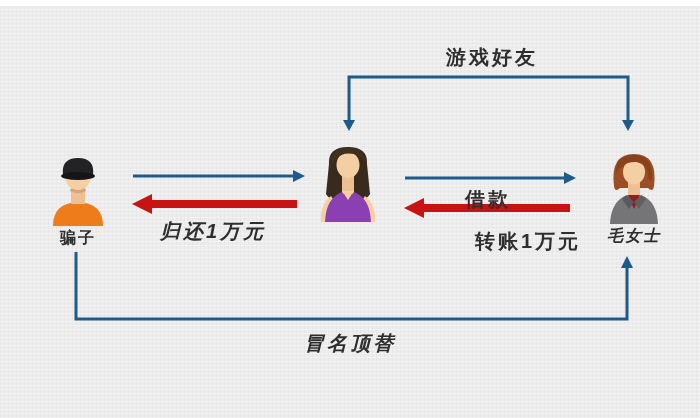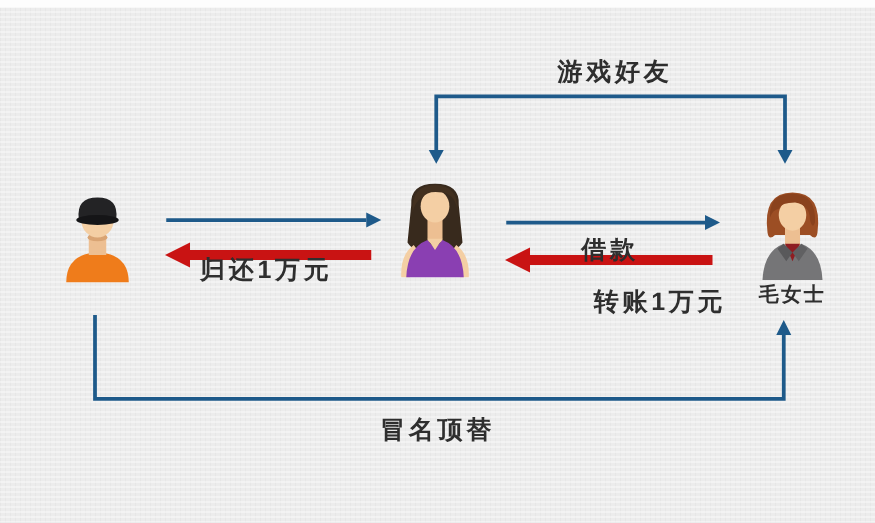--- a/index.html
+++ b/index.html
@@ -83,49 +83,50 @@
     </g>
 
     <g>
       <path d="M76,252 L76,319 L627,319 L627,267" fill="none" stroke-width="3" stroke="#1e5a8a"></path>
       <polygon points="621,268 633,268 627,256" fill="#1e5a8a"></polygon>
     </g>
   </svg>
 
   <div class="edge-label" style="left:492px;top:44px;">游戏好友</div>
   <div class="edge-label" style="left:488px;top:147px;margin-top:39px;">借款</div>
-  <div class="edge-label" style="left:213px;top:202px;">归还1万元</div>
+  <div class="edge-label" style="left:213px;top:218px;font-style:italic;">归还1万元</div>
   <div class="edge-label" style="left:488px;top:228px;margin-left:40px;">转账1万元</div>
-  <div class="edge-label" style="left:350px;top:330px;">冒名顶替</div>
+  <div class="edge-label" style="left:350px;top:330px;font-style:italic;">冒名顶替</div>
 
   <div class="actor" style="left:46px;top:156px;">
     <svg width="64" height="70" viewBox="0 0 64 70">
       <path d="M7,70 Q7,47 32,46 Q57,47 57,70 Z" fill="#ef7c1b"></path>
       <path d="M25,32 h14 v16 h-14 z" fill="#edbf92"></path>
       <ellipse cx="32" cy="34" rx="8" ry="3" fill="#d9a473"></ellipse>
       <ellipse cx="32" cy="20" rx="13" ry="14" fill="#f4cfa4"></ellipse>
       <path d="M17,19 Q15,2 32,2 Q49,2 47,19 L44,21 Q32,15 20,21 Z" fill="#232325"></path>
       <ellipse cx="32" cy="20" rx="17" ry="4" fill="#151517"></ellipse>
     </svg>
+    <div class="actor-label">骗子</div>
   </div>
 
   <div class="actor" style="left:316px;top:146px;">
     <svg width="64" height="76" viewBox="0 0 64 76">
       <path d="M13,18 Q12,1 32,1 Q52,1 51,18 L54,48 Q49,56 43,52 L21,52 Q15,56 10,48 Z" fill="#382a1d"></path>
       <path d="M5,76 Q4,58 15,50 L20,57 Q12,63 12,76 Z" fill="#f4cfa4"></path>
       <path d="M59,76 Q60,58 49,50 L44,57 Q52,63 52,76 Z" fill="#f4cfa4"></path>
       <rect x="26" y="30" width="12" height="18" fill="#edbf92"></rect>
       <path d="M9,76 Q10,52 26,46 L32,53 L38,46 Q54,52 55,76 Z" fill="#8a3fb2"></path>
       <polygon points="26,45 32,54 38,45" fill="#f4cfa4"></polygon>
       <ellipse cx="32" cy="19" rx="11.5" ry="13" fill="#f4cfa4"></ellipse>
       <path d="M14,24 Q13,2 32,2 Q51,2 50,24 Q49,10 38,8 Q26,6 22,12 Q16,15 14,24 Z" fill="#42301f"></path>
     </svg>
   </div>
 
-  <div class="actor" style="left:602px;top:152px;">
+  <div class="actor" style="left:602px;top:152px;font-style:italic;">
     <svg width="64" height="72" viewBox="0 0 64 72">
       <path d="M12,34 Q8,2 32,2 Q56,2 52,34 Q51,41 46,36 L18,36 Q13,41 12,34 Z" fill="#9c4e24"></path>
       <rect x="26" y="30" width="12" height="16" fill="#edbf92"></rect>
       <path d="M8,72 Q9,49 25,43 L32,50 L39,43 Q55,49 56,72 Z" fill="#757577"></path>
       <polygon points="26,43 32,57 38,43" fill="#8f1d22"></polygon>
       <polygon points="25,43 32,50 27,57 20,47" fill="#59595b"></polygon>
       <polygon points="39,43 32,50 37,57 44,47" fill="#606062"></polygon>
       <ellipse cx="32" cy="20" rx="11" ry="12.5" fill="#f4cfa4"></ellipse>
       <path d="M14,22 Q13,3 32,3 Q51,3 50,26 Q48,32 46,24 Q46,12 34,10 Q23,10 21,15 Q16,16 14,22 Z" fill="#8a421d"></path>
     </svg>

